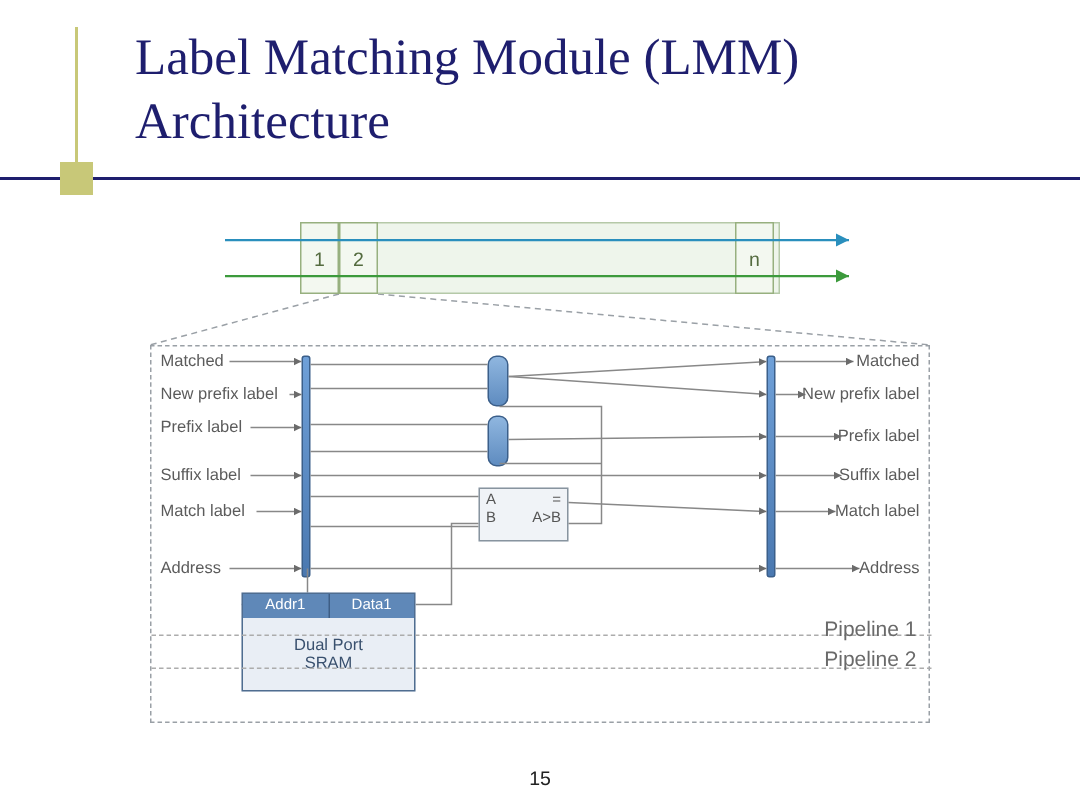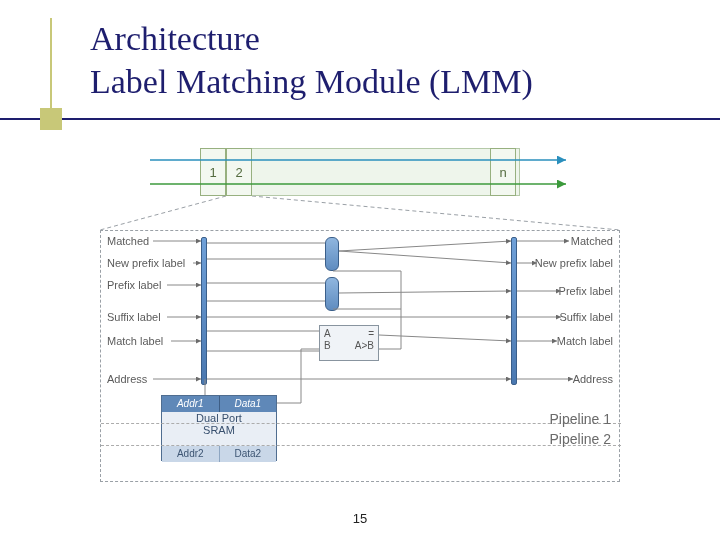--- a/index.html
+++ b/index.html
@@ -170,25 +170,24 @@
     background: #e9eef5;
     font-size: 10px;
     color: #39506e;
     text-align: center;
   }
   .mem .tb {
     display: flex;
     height: 16px;
     background: #5f88b8;
     color: #fff;
-    font-style: italic;
   }
   .mem .tb > div { flex: 1; border-right: 1px solid #3e5e85; line-height: 16px; }
   .mem .tb > div:last-child { border-right: none; }
-  .mem .mid { height: 34px; display:flex; align-items:flex-start; justify-content:center; font-size:11px; }
+  .mem .mid { height: 48px; display:flex; align-items:center; justify-content:center; font-size:11px; }
   .mem .bb {
     display: flex;
     height: 16px;
     background: #c9d7e8;
     color: #3d5573;
   }
   .mem .bb > div { flex:1; border-right:1px solid #8ea6c2; line-height:16px; }
   .mem .bb > div:last-child { border-right:none; }
 
   .pipelabel {
@@ -215,22 +214,22 @@
     font-family: Arial, sans-serif;
     font-size: 13px;
     color: #222;
   }
 </style>
 </head>
 <body>
 
 <div class="accent-line"></div>
 <div class="title-block">
+  <div class="title"><span>Label Matching Module (LMM)</span></div>
   <div class="title"><span>Architecture</span></div>
-  <div class="title"><span>Label Matching Module (LMM)</span></div>
 </div>
 <div class="title-rule"></div>
 <div class="accent-box"></div>
 
 <div class="stages">
   <div class="band"></div>
   <div class="cell c1"><span>1</span></div>
   <div class="cell c2"><span>2</span></div>
   <div class="cell cn"><span>n</span></div>
   <svg width="420" height="52">
@@ -332,24 +331,20 @@
     <div class="tb">
       <div>Addr1</div>
       <div>Data1</div>
     </div>
     <div class="mid">
       <div>
         <div>Dual Port</div>
         <div>SRAM</div>
       </div>
     </div>
-    <div class="bb">
-      <div>Addr2</div>
-      <div>Data2</div>
-    </div>
   </div>
 
   <div class="dash-h" style="top:192px"></div>
   <div class="dash-h" style="top:214px"></div>
   <span class="pipelabel" style="top:180px">Pipeline 1</span>
   <span class="pipelabel" style="top:200px">Pipeline 2</span>
 </div>
 
 <div class="pagenum"><span>15</span></div>
 

